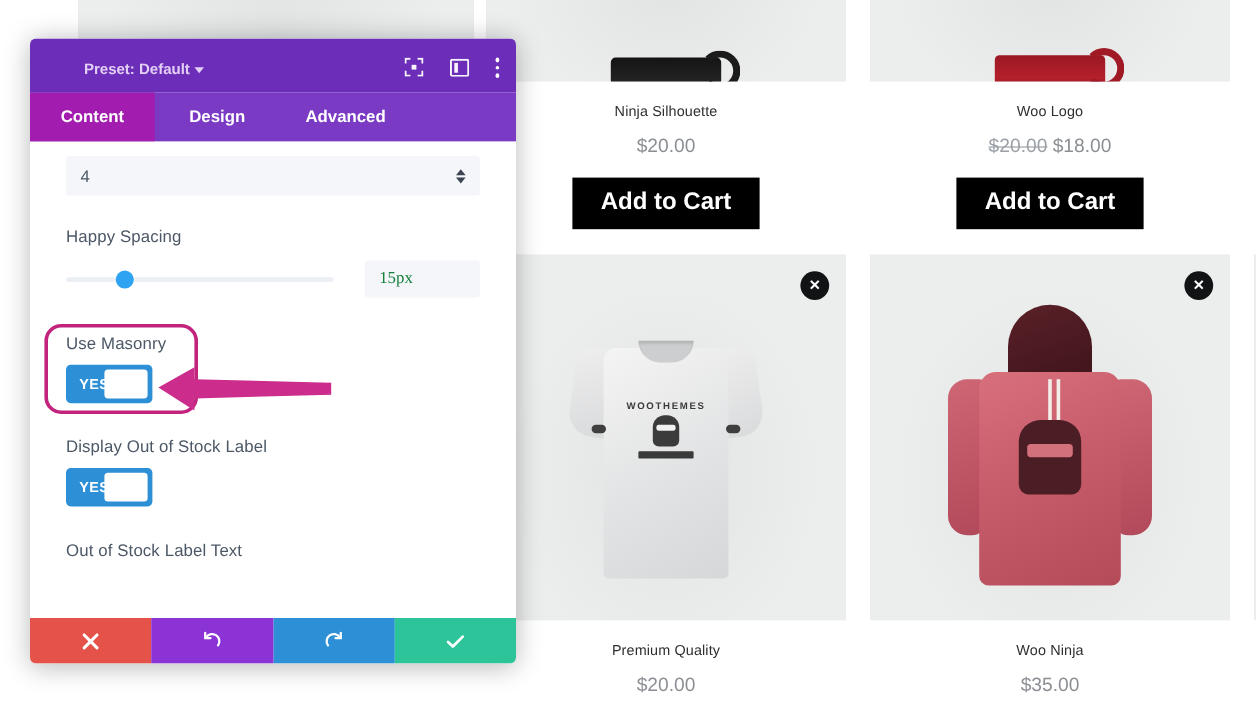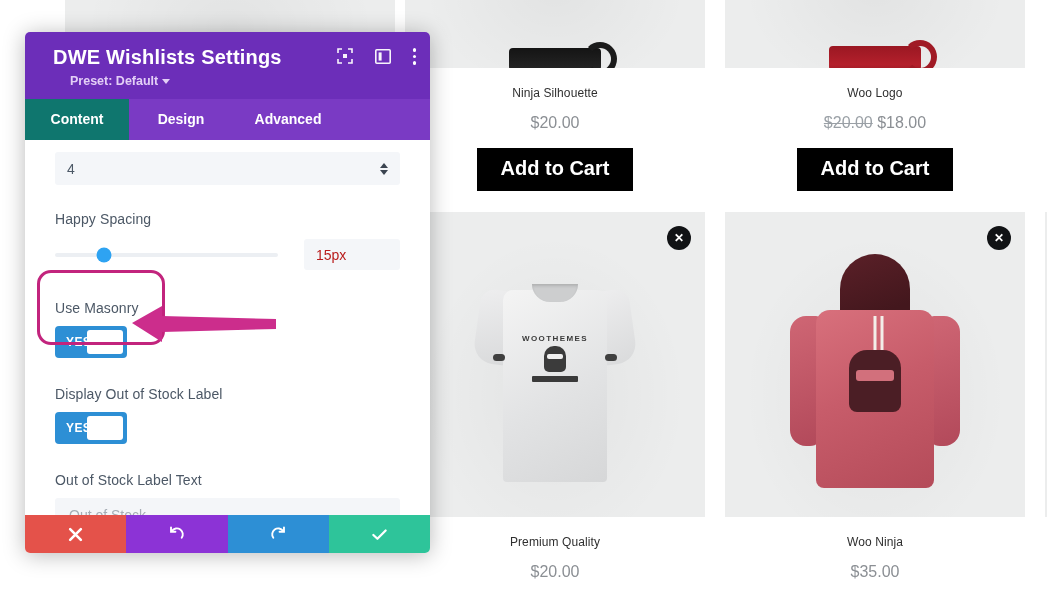--- a/index.html
+++ b/index.html
@@ -182,21 +182,21 @@
   .tabs { display:flex; background:#7a3ac4; }
   .tab {
     padding: 12px 0 13px;
     color: #fff; font-size: 14px; font-weight: bold;
     text-align:center; cursor:pointer;
     flex: 0 0 auto;
   }
   .tab.t1 { width: 104px; }
   .tab.t2 { width: 104px; }
   .tab.t3 { width: 110px; }
-  .tab.active { background: #0f766e; }
+  .tab.active { background: #a21caf; }
 
   .modal-body { flex:1; background:#fff; padding: 8px 30px 0; overflow:hidden; position:relative; }
 
   .field { margin-bottom: 2px; }
   .label { font-size: 14px; color: #4c5866; margin-bottom: 10px; letter-spacing: .1px; }
 
   .num-row {
     background:#f4f6f9; border-radius:3px; height:33px;
     display:flex; align-items:center; padding: 0 12px;
     position:relative; margin-top:4px;
@@ -210,21 +210,21 @@
 
   .slider-row { display:flex; align-items:center; gap:26px; margin-top: 12px; }
   .track { position:relative; flex:1; height:4px; background:#eceff3; border-radius:2px; }
   .track .knob {
     position:absolute; top:50%; left:22%; transform:translate(-50%,-50%);
     width:15px;height:15px;border-radius:50%;background:#2ea3f2; cursor:pointer;
   }
   .unit-box {
     width:96px; height:31px; background:#f4f6f9; border-radius:3px;
     display:flex; align-items:center; padding-left:12px;
-    font-size:14px; color:#b91c1c;
+    font-size:14px; color:#15803d;font-family:Liberation Serif, serif;
   }
 
   .toggle {
     width: 72px; height: 32px; border-radius: 4px;
     background:#2d8fd5; display:flex; align-items:center; cursor:pointer;
     padding: 3px; position:relative;
   }
   .toggle .txt { color:#fff; font-size:12px; font-weight:bold; padding-left:8px; letter-spacing:.4px; }
   .toggle .knob2 { position:absolute; right:4px; top:4px; width:36px;height:24px;background:#fff;border-radius:3px; }
 
@@ -346,21 +346,20 @@
         <span class="new">$35.00</span>
       </div>
     </div>
 
     <div style="position:absolute;left:1045px;top:212px;width:40px;height:305px;background:#eceded;"></div>
   </div>
 
   <div class="modal">
 
     <div class="modal-header">
-      <div class="modal-title">DWE Wishlists Settings</div>
       <div class="modal-preset">
         <span>Preset: Default</span><span class="caret"></span>
       </div>
 
       <div class="hdr-icons">
         <span class="ic">
           <svg width="16" height="16" viewBox="0 0 16 16" fill="none" stroke="#fff" stroke-width="1.6">
             <path d="M1 5V1h4M11 1h4v4M15 11v4h-4M5 15H1v-4"></path>
             <rect x="6" y="6" width="4" height="4" fill="#fff" stroke="none"></rect>
           </svg>
@@ -418,21 +417,20 @@
       <div class="field" style="margin-top:28px;">
         <div class="label">Display Out of Stock Label</div>
         <div class="toggle">
           <span class="txt">YES</span>
           <span class="knob2"></span>
         </div>
       </div>
 
       <div class="field" style="margin-top:28px;">
         <div class="label">Out of Stock Label Text</div>
-        <div class="text-input">Out of Stock</div>
       </div>
 
     </div>
 
     <div class="modal-footer">
       <div class="fbtn cancel">
         <svg width="15" height="15" viewBox="0 0 14 14" stroke="#fff" stroke-width="2.4" stroke-linecap="round">
           <path d="M2 2 L12 12 M12 2 L2 12"></path>
         </svg>
       </div>

